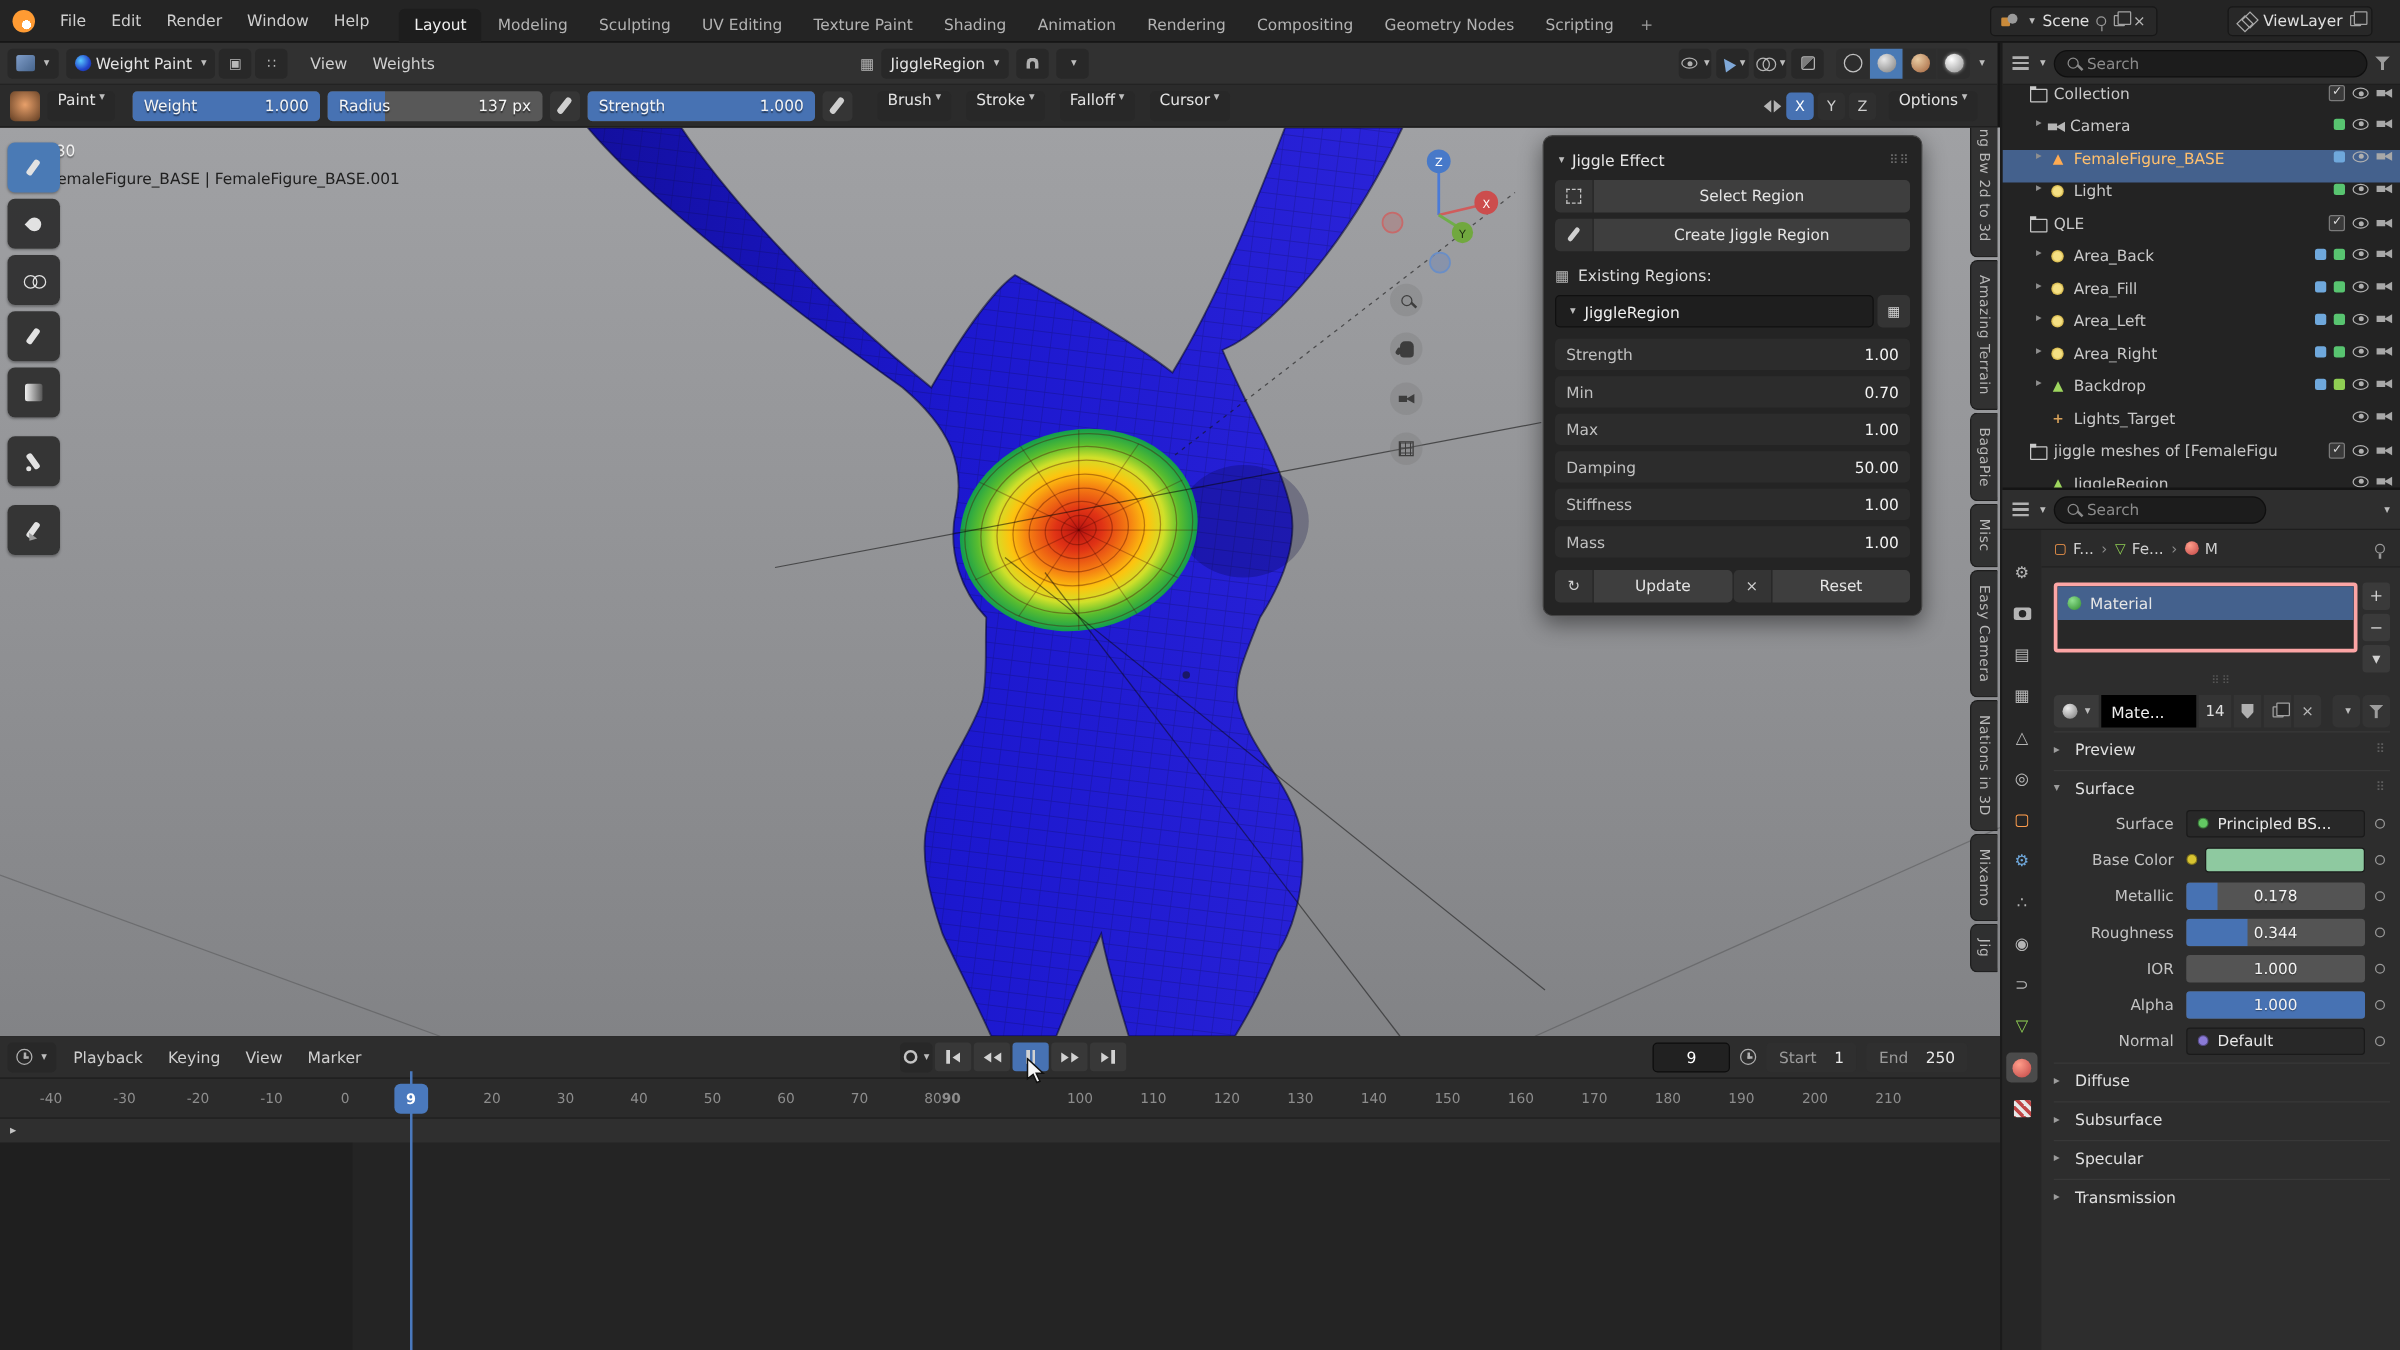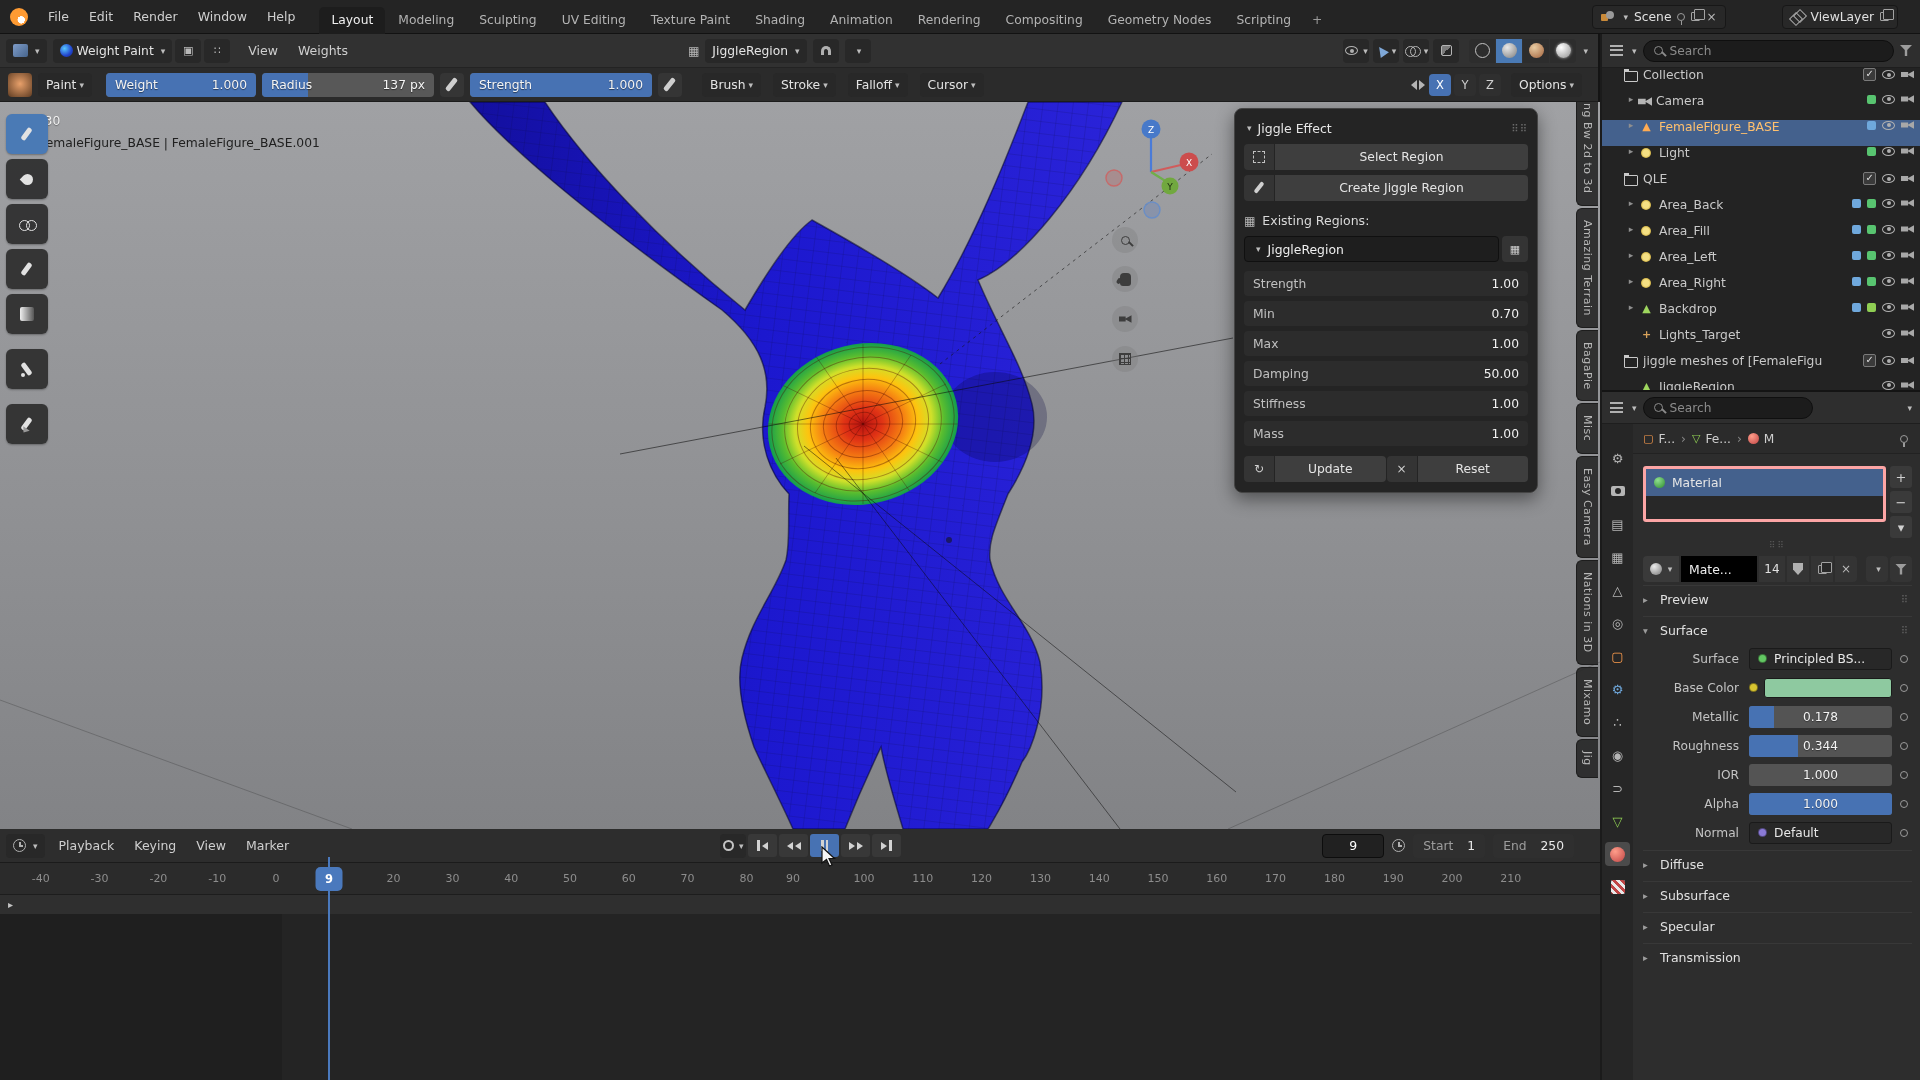--- a/index.html
+++ b/index.html
@@ -59,21 +59,21 @@
   .sh-btn:first-child{border-radius:4px 0 0 4px}.sh-btn.last{border-radius:0 4px 4px 0}
   .sh-btn.active{background:#4a7ab5}
   .sph{width:15px;height:15px;border-radius:50%}
   .sph-wire{border:1.4px solid #c2c2c2;background:transparent}
   .sph-solid{background:radial-gradient(circle at 35% 30%,#e8e8e8,#7c7c7c)}
   .sph-mat{background:radial-gradient(circle at 35% 30%,#e8cba2,#a2623c)}
   .sph-rend{background:radial-gradient(circle at 35% 30%,#ffffff,#8f8f8f);box-shadow:0 0 3px rgba(255,255,255,.6)}
 
   #tool-header{position:relative;height:34px;background:#2b2b2b;display:flex;align-items:center;border-bottom:1px solid #1c1c1c;z-index:30}
   .brush-thumb{width:24px;height:24px;border-radius:4px;margin-left:8px;background:radial-gradient(circle at 50% 45%,#e8a06a,#5f3c22)}
-  .hdr-dd{display:flex;align-items:center;background:#282828;border-radius:4px;height:24px;padding:0 8px;font-size:12.3px;color:#e3e3e3;margin-left:6px}
+  .hdr-dd{display:flex;align-items:flex-start;background:#282828;border-radius:4px;height:24px;padding:0 8px;font-size:12.3px;color:#e3e3e3;margin-left:6px}
   #ts-sliders{display:flex;align-items:center;gap:6px;margin-left:14px}
   .slider{position:relative;height:24px;background:#585858;border-radius:4px;overflow:hidden;display:flex;align-items:center;justify-content:space-between;padding:0 9px;font-size:12.3px;color:#f4f4f4;text-shadow:0 1px 1px rgba(0,0,0,.5)}
   .slider .fill{position:absolute;left:0;top:0;bottom:0;background:#4772b3}
   .slider span{position:relative;z-index:1}
   .pen-btn{width:24px;height:24px;background:#353535;border-radius:4px}
   .pen-btn::after{content:"";position:absolute;left:9px;top:4px;width:5px;height:15px;background:#cfcfcf;border-radius:2px;transform:rotate(38deg)}
   #ts-dd{display:flex;gap:6px;margin-left:14px}
   .ts-right{position:absolute;right:16px;display:flex;align-items:center;gap:4px}
   .ic-mirror{width:14px;height:10px}
   .ic-mirror::before,.ic-mirror::after{content:"";position:absolute;top:0;border-top:5px solid transparent;border-bottom:5px solid transparent}
@@ -659,21 +659,21 @@
           <span class="tick" style="left: 158.4px;">-20</span>
           <span class="tick" style="left: 217.2px;">-10</span>
           <span class="tick" style="left: 276px;">0</span>
           <span class="tick" style="left: 393.6px;">20</span>
           <span class="tick" style="left: 452.4px;">30</span>
           <span class="tick" style="left: 511.2px;">40</span>
           <span class="tick" style="left: 570px;">50</span>
           <span class="tick" style="left: 628.8px;">60</span>
           <span class="tick" style="left: 687.6px;">70</span>
           <span class="tick" style="left: 746.4px;">80</span>
-          <span class="tick" style="left: 793px;">90</span>
+          <span class="tick" style="left: 761px; font-weight: bold;">90</span>
           <span class="tick" style="left: 864px;">100</span>
           <span class="tick" style="left: 922.8px;">110</span>
           <span class="tick" style="left: 981.6px;">120</span>
           <span class="tick" style="left: 1040.4px;">130</span>
           <span class="tick" style="left: 1099.2px;">140</span>
           <span class="tick" style="left: 1158px;">150</span>
           <span class="tick" style="left: 1216.8px;">160</span>
           <span class="tick" style="left: 1275.6px;">170</span>
           <span class="tick" style="left: 1334.4px;">180</span>
           <span class="tick" style="left: 1393.2px;">190</span>

